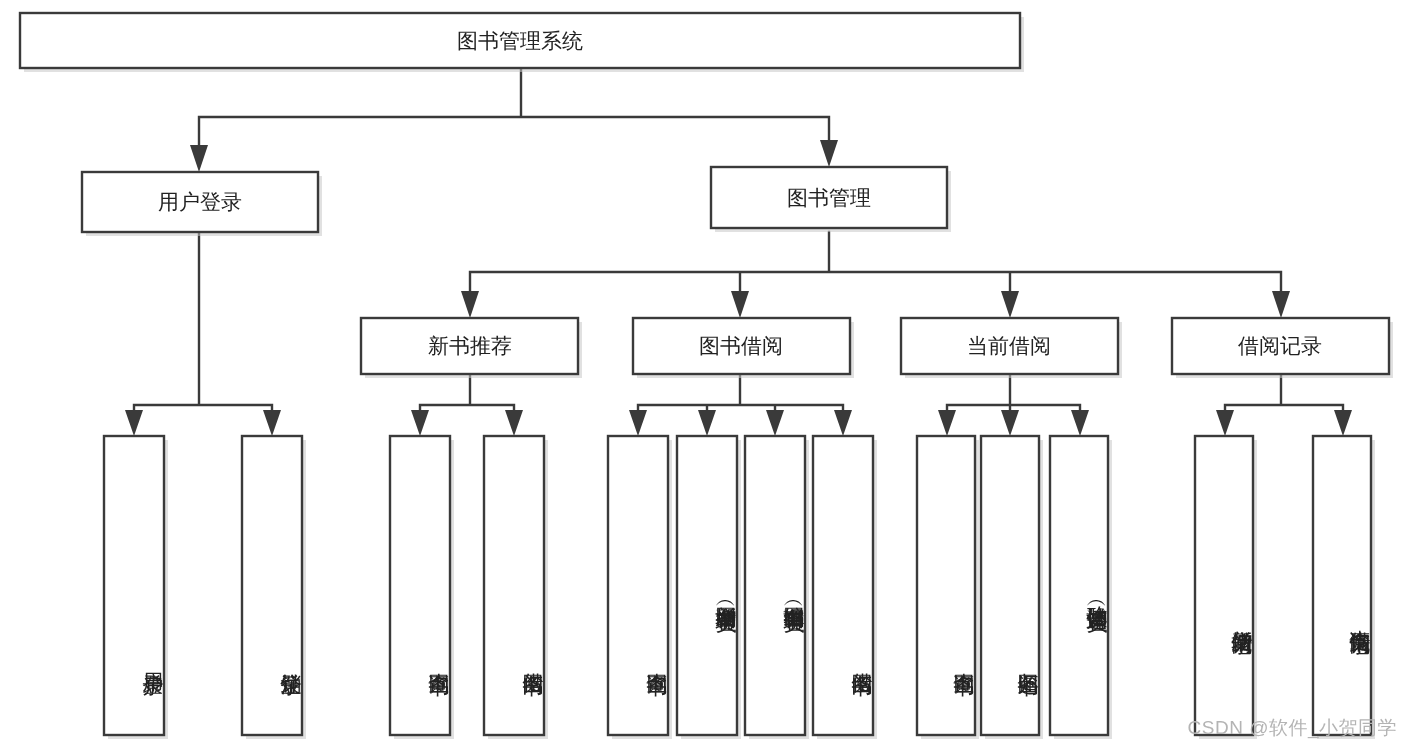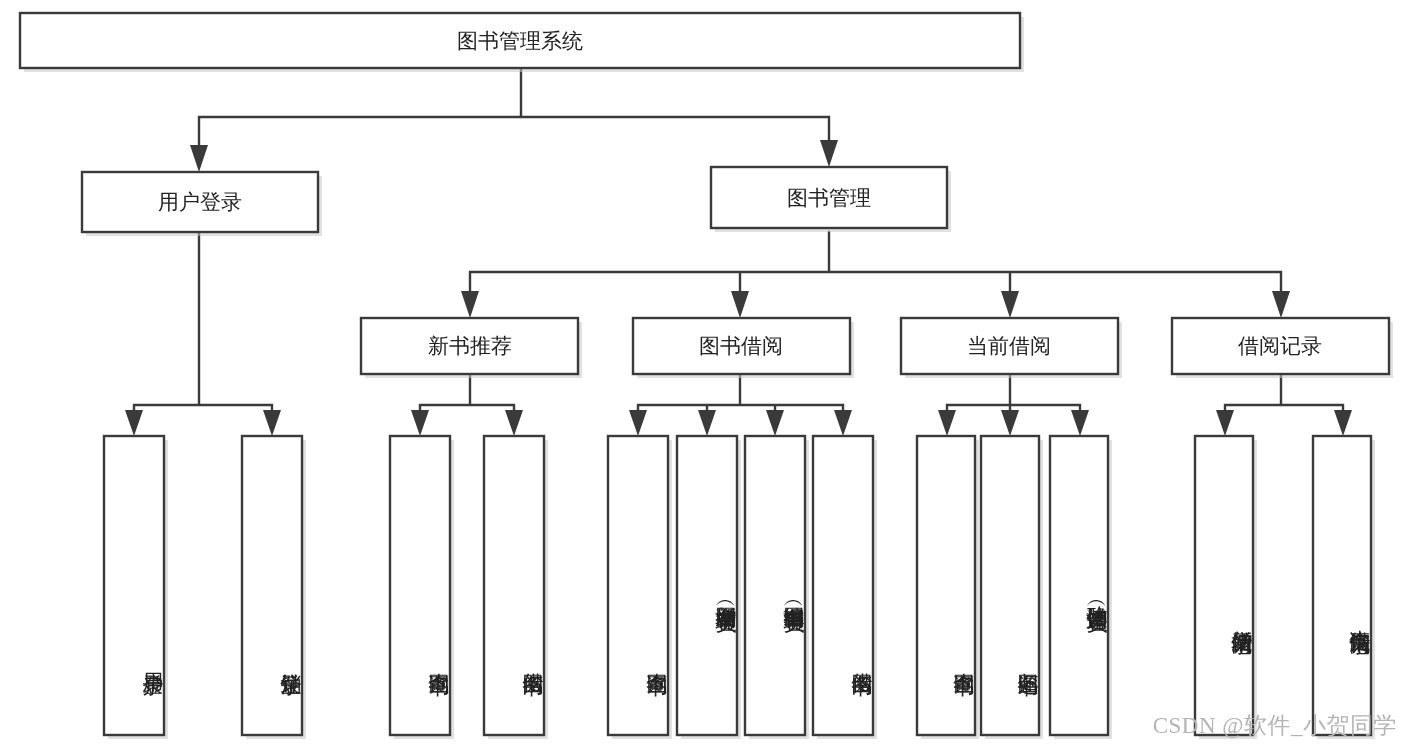--- a/index.html
+++ b/index.html
@@ -64,22 +64,22 @@
     display: flex;
     align-items: flex-start;
     justify-content: center;
     white-space: nowrap;
     pointer-events: none;
   }
   .watermark {
     position: absolute;
     right: 8px;
     bottom: 6px;
-    font-family: Liberation Serif, serif;
-    font-size: 23px;
+    font-family: Liberation Sans, sans-serif;
+    font-size: 19px;
     color: #b4b4b4;
     white-space: nowrap;
     letter-spacing: .5px;
   }
 </style>
 </head>
 <body>
 
 <div id="diagram-root">
 

